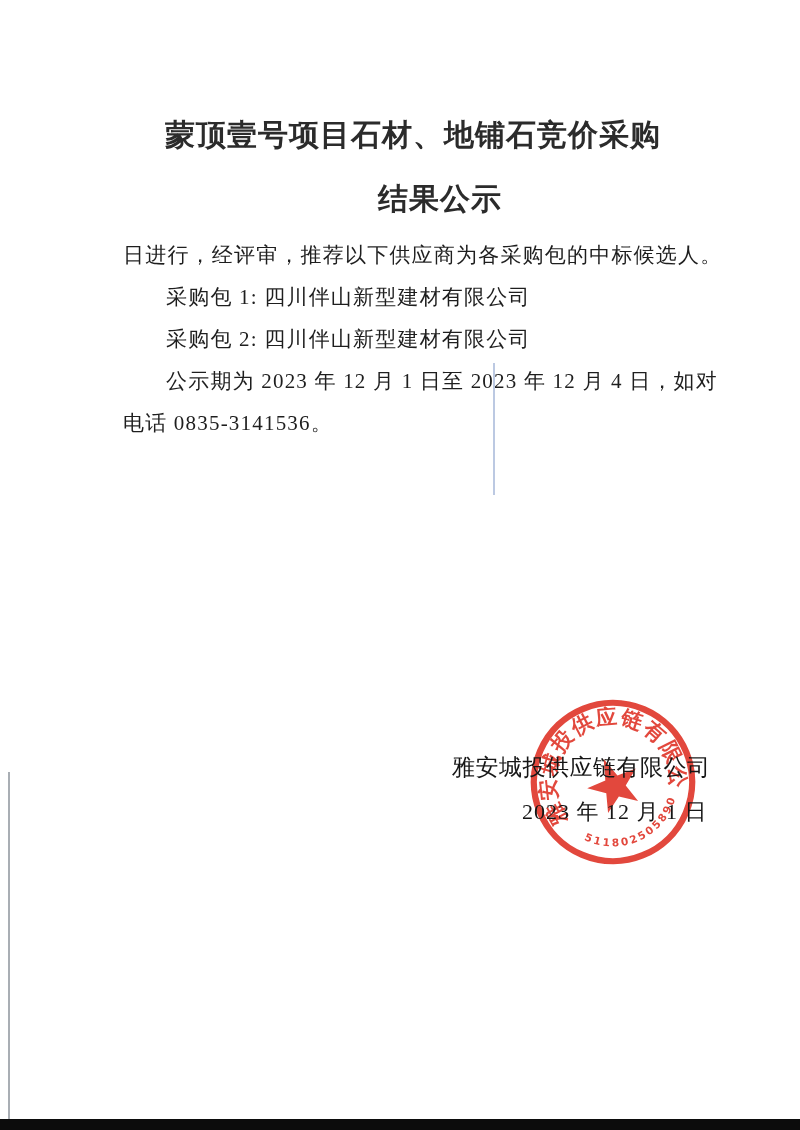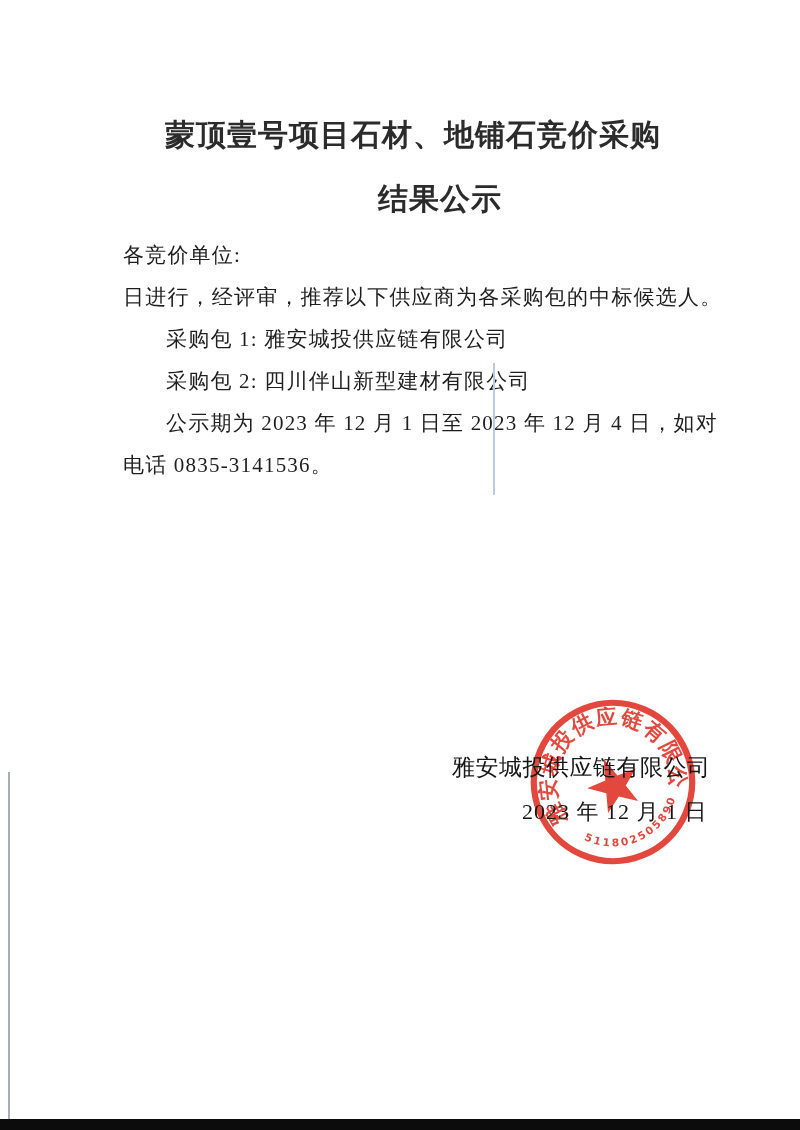--- a/index.html
+++ b/index.html
@@ -61,23 +61,22 @@
 </style>
 </head>
 <body>
 
 <div class="page">
 
   <h1 class="title l1">蒙顶壹号项目石材、地铺石竞价采购</h1>
   <h1 class="title l2">结果公示</h1>
 
   <div class="doc-body">
-    <div class="line">各竞价单位:</div>
     <div class="line">日进行，经评审，推荐以下供应商为各采购包的中标候选人。</div>
-    <div class="line indent">采购包 1: 雅安城投供应链有限公司</div>
+    <div class="line indent">采购包 1: 四川伴山新型建材有限公司</div>
     <div class="line indent">采购包 2: 四川伴山新型建材有限公司</div>
     <div class="line indent">公示期为 2023 年 12 月 1 日至 2023 年 12 月 4 日，如对</div>
     <div class="line">电话 0835-3141536。</div>
   </div>
 
   <svg class="stamp" viewBox="0 0 200 200" xmlns="http://www.w3.org/2000/svg">
     <defs>
       <path id="arcTop" d="M 40.8,121.5 A 63,63 0 1 1 159.2,121.5" fill="none"></path>
       <path id="arcBottom" d="M 44.8,143.1 A 70,70 0 0 0 155.2,143.1" fill="none"></path>
     </defs>

